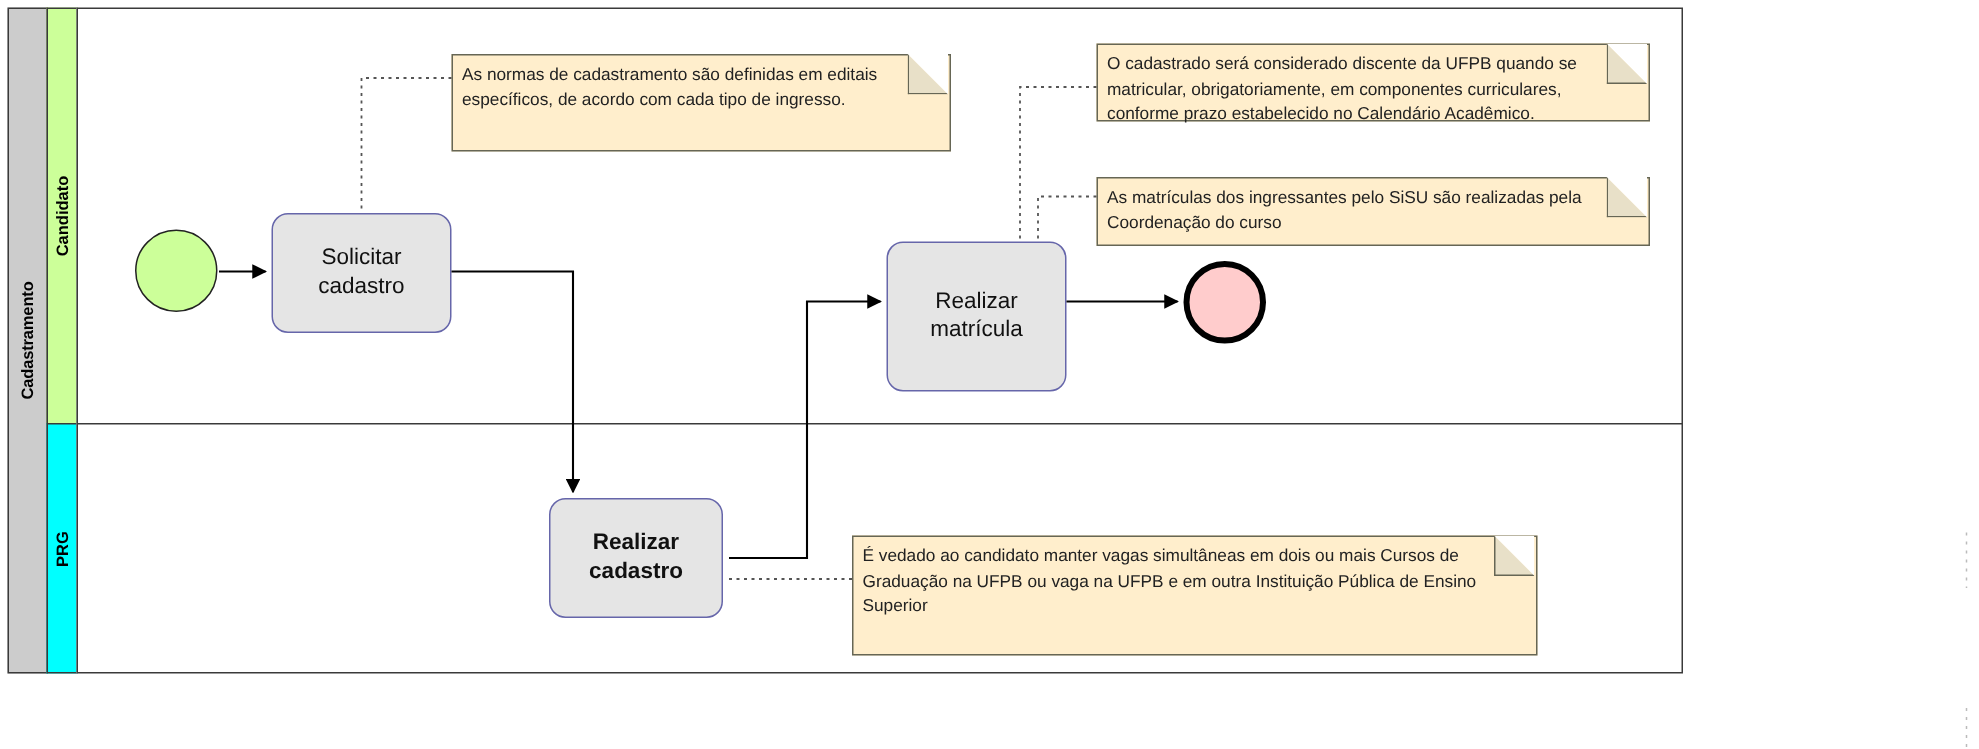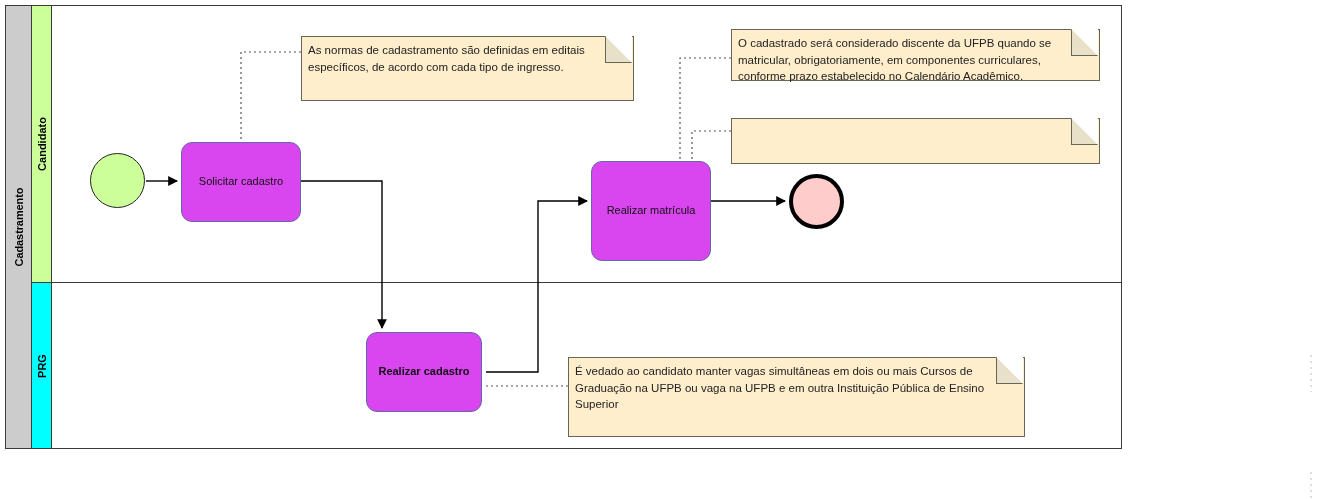--- a/index.html
+++ b/index.html
@@ -58,28 +58,28 @@
 
   
   .lane1-header { left: 31px; top: 5px; width: 21px; height: 278px; background: #ccff99; }
   .lane1-body   { left: 51px; top: 5px; width: 1071px; height: 278px; }
   
   .lane2-header { left: 31px; top: 282px; width: 21px; height: 167px; background: #00ffff; }
   .lane2-body   { left: 51px; top: 282px; width: 1071px; height: 167px; }
 
   
   .task {
-    background: #d946ef;
+    background: #e5e5e5;
     border: 1px solid #6666aa;
     border-radius: 11px;
     display: flex;
     align-items: center;
     justify-content: center;
     text-align: center;
-    font-size: 11px;
+    font-size: 15px;
     color: #111111;
     padding: 2px 6px;
     line-height: 1.25;
   }
   .task-solicitar  { left: 181px; top: 142px; width: 120px; height: 80px; }
   .task-matricula  { left: 591px; top: 161px; width: 120px; height: 100px; }
   .task-cadastro   { left: 366px; top: 332px; width: 116px; height: 80px; font-weight: bold; }
 
   
   .event {
@@ -222,20 +222,21 @@
     <div class="note-fold-mask"></div>
     <div class="note-body"></div>
     <div class="note-fold"></div>
     <div class="note-inner">O cadastrado será considerado discente da UFPB quando se matricular, obrigatoriamente, em componentes curriculares, conforme prazo estabelecido no Calendário Acadêmico.</div>
   </div>
 
   <div class="note note3">
     <div class="note-fold-mask"></div>
     <div class="note-body"></div>
     <div class="note-fold"></div>
+    <div class="note-inner">As matrículas dos ingressantes pelo SiSU são realizadas pela Coordenação do curso</div>
   </div>
 
   <div class="note note4">
     <div class="note-fold-mask"></div>
     <div class="note-body"></div>
     <div class="note-fold"></div>
     <div class="note-inner">É vedado ao candidato manter vagas simultâneas em dois ou mais Cursos de Graduação na UFPB ou vaga na UFPB e em outra Instituição Pública de Ensino Superior</div>
   </div>
 
 </div>

